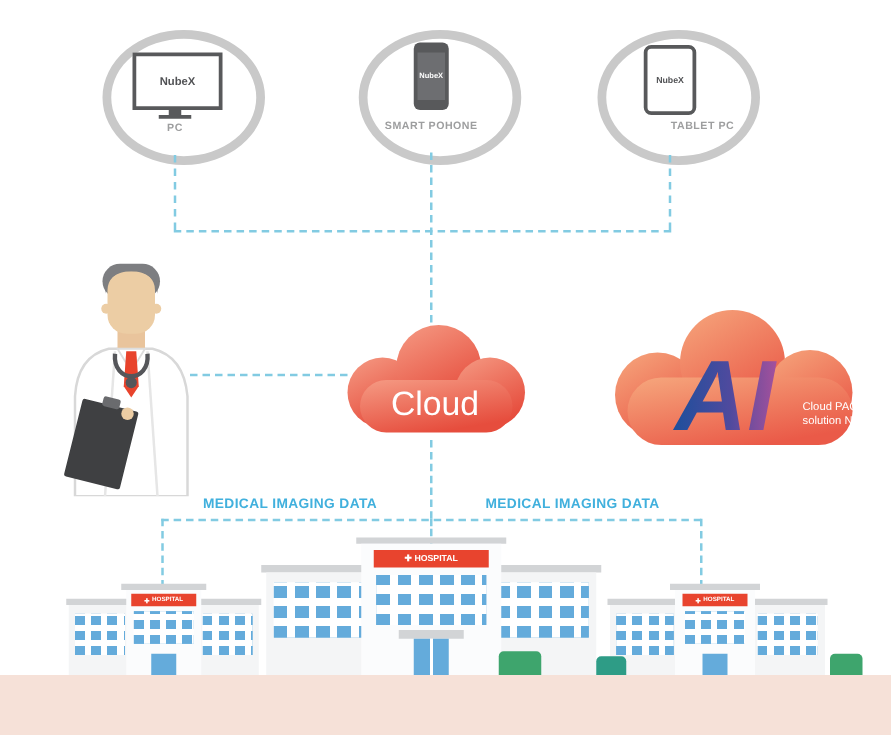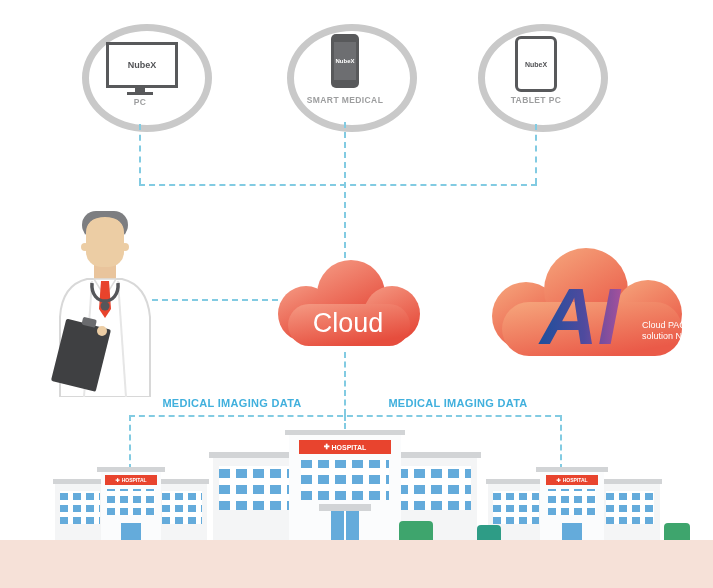--- a/index.html
+++ b/index.html
@@ -62,26 +62,26 @@
   <div class="monitor" style="left:106px;top:42px">
     <span class="scr">NubeX</span>
   </div>
   <div class="mneck" style="left:135px;top:88px"></div>
   <div class="mbase" style="left:127px;top:92px"></div>
   <div class="devlabel" style="left:82px;top:97px;width:116px">PC</div>
 
   <div class="phone" style="left:331px;top:34px">
     <span class="pscr">NubeX</span>
   </div>
-  <div class="devlabel" style="left:287px;top:95px;width:116px">SMART MEDICAL</div>
+  <div class="devlabel" style="left:287px;top:95px;width:116px">SMART POHONE</div>
 
   <div class="tablet" style="left:515px;top:36px">
     <span class="tscr">NubeX</span>
   </div>
-  <div class="devlabel" style="left:478px;top:95px;width:116px">TABLET PC</div>
+  <div class="devlabel" style="left:504px;top:95px;width:116px">TABLET PC</div>
 
   <div class="dash-v" style="left:139px;top:124px;height:60px"></div>
   <div class="dash-v" style="left:344px;top:122px;height:136px"></div>
   <div class="dash-v" style="left:535px;top:124px;height:60px"></div>
   <div class="dash-h" style="left:139px;top:184px;width:398px"></div>
 
   <div class="dash-h" style="left:152px;top:299px;width:126px"></div>
 
   <div class="dash-v" style="left:344px;top:352px;height:63px"></div>
   <div class="dash-h" style="left:129px;top:415px;width:432px"></div>

